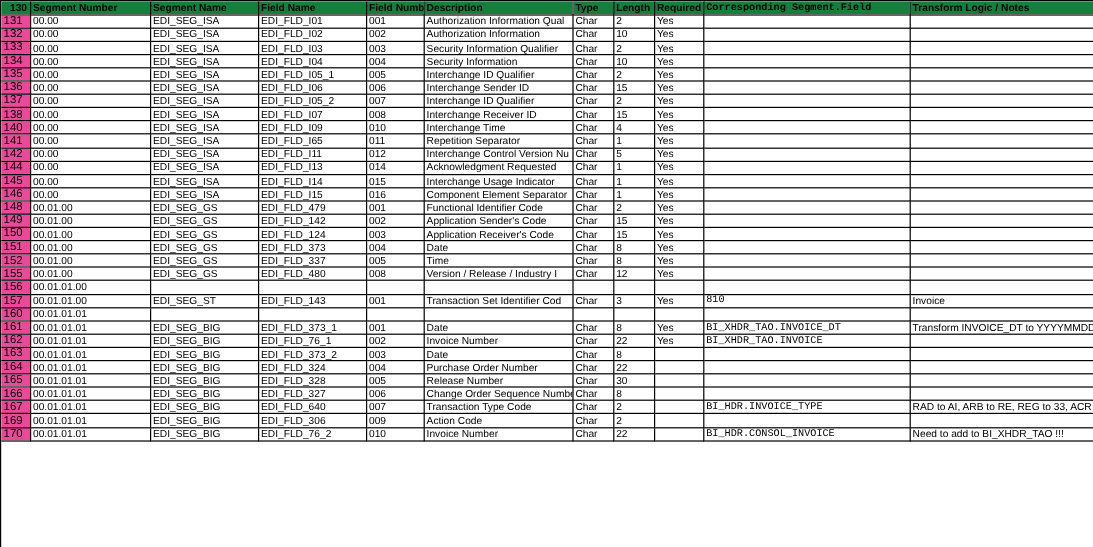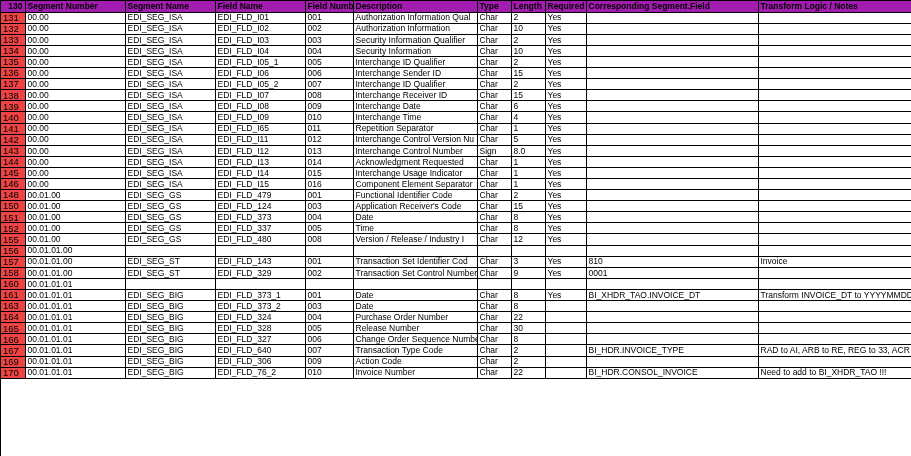--- a/index.html
+++ b/index.html
@@ -31,27 +31,27 @@
     padding: 0 2px;
     height: 11.1px;
     overflow: hidden;
     white-space: nowrap;
     text-align: left;
     vertical-align: middle;
     font-weight: normal;
   }
   
   tr.hdr th {
-    background: #a21caf;
+    background: #15803d;
     font-weight: bold;
     font-size: 8.5px;
     border-bottom: 1px solid #000;
   }
   th.rowhdr, td.rowhdr {
-    background: #ef4444;
+    background: #ec4899;
     font-weight: bold;
     text-align: right;
     padding-right: 3px;
     font-size: 9.5px;
     color: #000;
     border-right: 1px solid #000;
   }
   tr.hdr th.rowhdr { text-align: right; }
 
   
@@ -62,21 +62,21 @@
   col.c-fnum  { width: 48px; }
   col.c-desc  { width: 124px; }
   col.c-type  { width: 34px; }
   col.c-len   { width: 34px; }
   col.c-req   { width: 41px; }
   col.c-corr  { width: 172px; }
   col.c-trans { width: 154px; }
 
   
   td.c-desc, th.c-desc { border-right: 2px solid #555; }
-  td.c-corr, th.c-corr { border-right: 2px solid #555; }
+  td.c-corr, th.c-corr { border-right: 2px solid #555; font-family: Liberation Mono, monospace; }
   td.c-fnum, th.c-fnum { border-right: 1px solid #000; }
 </style>
 </head>
 <body>
 
 <div id="sheet">
   <table class="grid">
     <colgroup>
       <col class="c-row">
         <col class="c-seg">
@@ -204,33 +204,20 @@
           <td class="c-fld">EDI_FLD_I07</td>
           <td class="c-fnum">008</td>
           <td class="c-desc">Interchange Receiver ID</td>
           <td class="c-type">Char</td>
           <td class="c-len">15</td>
           <td class="c-req">Yes</td>
           <td class="c-corr"></td>
           <td class="c-trans"></td>
         </tr>
         <tr>
-          <td class="c-row rowhdr">139</td>
-          <td class="c-seg">00.00</td>
-          <td class="c-name">EDI_SEG_ISA</td>
-          <td class="c-fld">EDI_FLD_I08</td>
-          <td class="c-fnum">009</td>
-          <td class="c-desc">Interchange Date</td>
-          <td class="c-type">Char</td>
-          <td class="c-len">6</td>
-          <td class="c-req">Yes</td>
-          <td class="c-corr"></td>
-          <td class="c-trans"></td>
-        </tr>
-        <tr>
           <td class="c-row rowhdr">140</td>
           <td class="c-seg">00.00</td>
           <td class="c-name">EDI_SEG_ISA</td>
           <td class="c-fld">EDI_FLD_I09</td>
           <td class="c-fnum">010</td>
           <td class="c-desc">Interchange Time</td>
           <td class="c-type">Char</td>
           <td class="c-len">4</td>
           <td class="c-req">Yes</td>
           <td class="c-corr"></td>
@@ -251,33 +238,20 @@
         </tr>
         <tr>
           <td class="c-row rowhdr">142</td>
           <td class="c-seg">00.00</td>
           <td class="c-name">EDI_SEG_ISA</td>
           <td class="c-fld">EDI_FLD_I11</td>
           <td class="c-fnum">012</td>
           <td class="c-desc">Interchange Control Version Nu</td>
           <td class="c-type">Char</td>
           <td class="c-len">5</td>
-          <td class="c-req">Yes</td>
-          <td class="c-corr"></td>
-          <td class="c-trans"></td>
-        </tr>
-        <tr>
-          <td class="c-row rowhdr">143</td>
-          <td class="c-seg">00.00</td>
-          <td class="c-name">EDI_SEG_ISA</td>
-          <td class="c-fld">EDI_FLD_I12</td>
-          <td class="c-fnum">013</td>
-          <td class="c-desc">Interchange Control Number</td>
-          <td class="c-type">Sign</td>
-          <td class="c-len">8.0</td>
           <td class="c-req">Yes</td>
           <td class="c-corr"></td>
           <td class="c-trans"></td>
         </tr>
         <tr>
           <td class="c-row rowhdr">144</td>
           <td class="c-seg">00.00</td>
           <td class="c-name">EDI_SEG_ISA</td>
           <td class="c-fld">EDI_FLD_I13</td>
           <td class="c-fnum">014</td>
@@ -316,20 +290,33 @@
         </tr>
         <tr>
           <td class="c-row rowhdr">148</td>
           <td class="c-seg">00.01.00</td>
           <td class="c-name">EDI_SEG_GS</td>
           <td class="c-fld">EDI_FLD_479</td>
           <td class="c-fnum">001</td>
           <td class="c-desc">Functional Identifier Code</td>
           <td class="c-type">Char</td>
           <td class="c-len">2</td>
+          <td class="c-req">Yes</td>
+          <td class="c-corr"></td>
+          <td class="c-trans"></td>
+        </tr>
+        <tr>
+          <td class="c-row rowhdr">149</td>
+          <td class="c-seg">00.01.00</td>
+          <td class="c-name">EDI_SEG_GS</td>
+          <td class="c-fld">EDI_FLD_142</td>
+          <td class="c-fnum">002</td>
+          <td class="c-desc">Application Sender's Code</td>
+          <td class="c-type">Char</td>
+          <td class="c-len">15</td>
           <td class="c-req">Yes</td>
           <td class="c-corr"></td>
           <td class="c-trans"></td>
         </tr>
         <tr>
           <td class="c-row rowhdr">150</td>
           <td class="c-seg">00.01.00</td>
           <td class="c-name">EDI_SEG_GS</td>
           <td class="c-fld">EDI_FLD_124</td>
           <td class="c-fnum">003</td>
@@ -399,33 +386,20 @@
           <td class="c-fld">EDI_FLD_143</td>
           <td class="c-fnum">001</td>
           <td class="c-desc">Transaction Set Identifier Cod</td>
           <td class="c-type">Char</td>
           <td class="c-len">3</td>
           <td class="c-req">Yes</td>
           <td class="c-corr">810</td>
           <td class="c-trans">Invoice</td>
         </tr>
         <tr>
-          <td class="c-row rowhdr">158</td>
-          <td class="c-seg">00.01.01.00</td>
-          <td class="c-name">EDI_SEG_ST</td>
-          <td class="c-fld">EDI_FLD_329</td>
-          <td class="c-fnum">002</td>
-          <td class="c-desc">Transaction Set Control Number</td>
-          <td class="c-type">Char</td>
-          <td class="c-len">9</td>
-          <td class="c-req">Yes</td>
-          <td class="c-corr">0001</td>
-          <td class="c-trans"></td>
-        </tr>
-        <tr>
           <td class="c-row rowhdr">160</td>
           <td class="c-seg">00.01.01.01</td>
           <td class="c-name"></td>
           <td class="c-fld"></td>
           <td class="c-fnum"></td>
           <td class="c-desc"></td>
           <td class="c-type"></td>
           <td class="c-len"></td>
           <td class="c-req"></td>
           <td class="c-corr"></td>
@@ -438,20 +412,33 @@
           <td class="c-fld">EDI_FLD_373_1</td>
           <td class="c-fnum">001</td>
           <td class="c-desc">Date</td>
           <td class="c-type">Char</td>
           <td class="c-len">8</td>
           <td class="c-req">Yes</td>
           <td class="c-corr">BI_XHDR_TAO.INVOICE_DT</td>
           <td class="c-trans">Transform INVOICE_DT to YYYYMMDD</td>
         </tr>
         <tr>
+          <td class="c-row rowhdr">162</td>
+          <td class="c-seg">00.01.01.01</td>
+          <td class="c-name">EDI_SEG_BIG</td>
+          <td class="c-fld">EDI_FLD_76_1</td>
+          <td class="c-fnum">002</td>
+          <td class="c-desc">Invoice Number</td>
+          <td class="c-type">Char</td>
+          <td class="c-len">22</td>
+          <td class="c-req">Yes</td>
+          <td class="c-corr">BI_XHDR_TAO.INVOICE</td>
+          <td class="c-trans"></td>
+        </tr>
+        <tr>
           <td class="c-row rowhdr">163</td>
           <td class="c-seg">00.01.01.01</td>
           <td class="c-name">EDI_SEG_BIG</td>
           <td class="c-fld">EDI_FLD_373_2</td>
           <td class="c-fnum">003</td>
           <td class="c-desc">Date</td>
           <td class="c-type">Char</td>
           <td class="c-len">8</td>
           <td class="c-req"></td>
           <td class="c-corr"></td>

